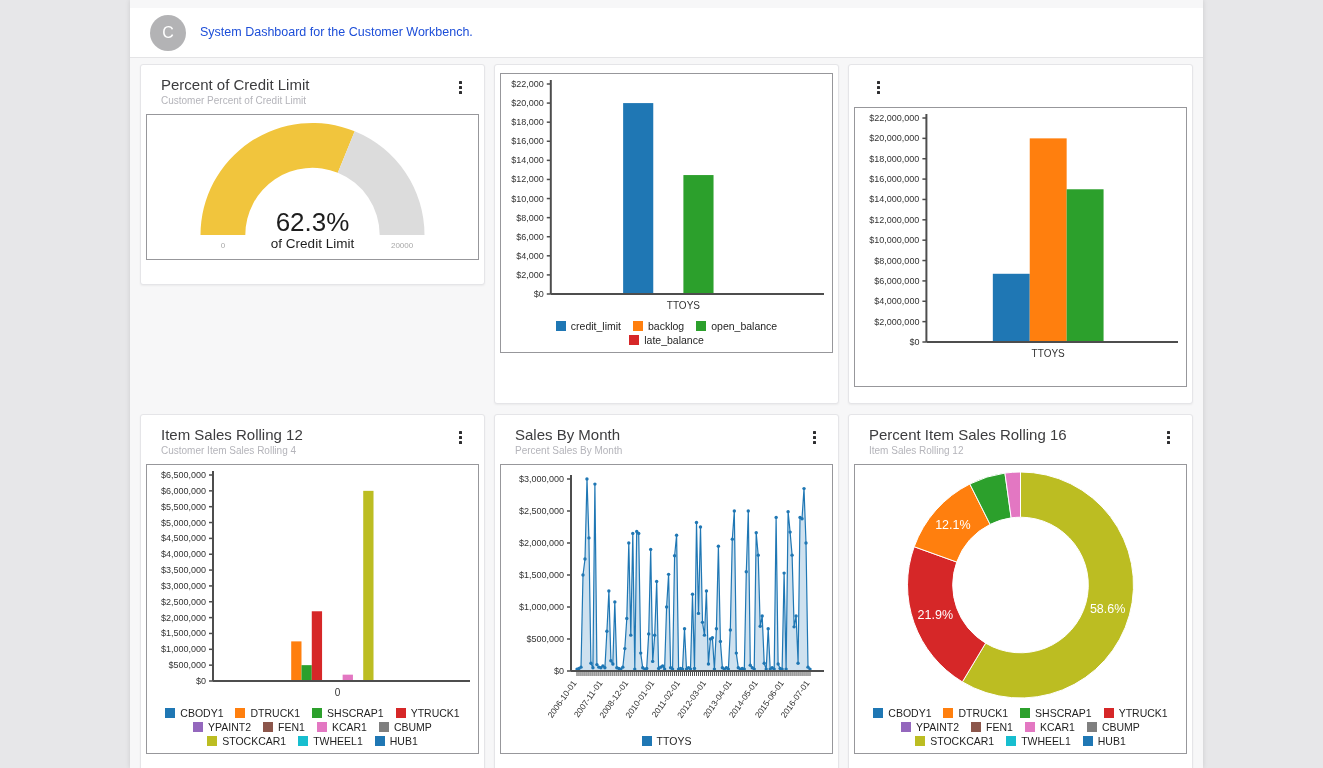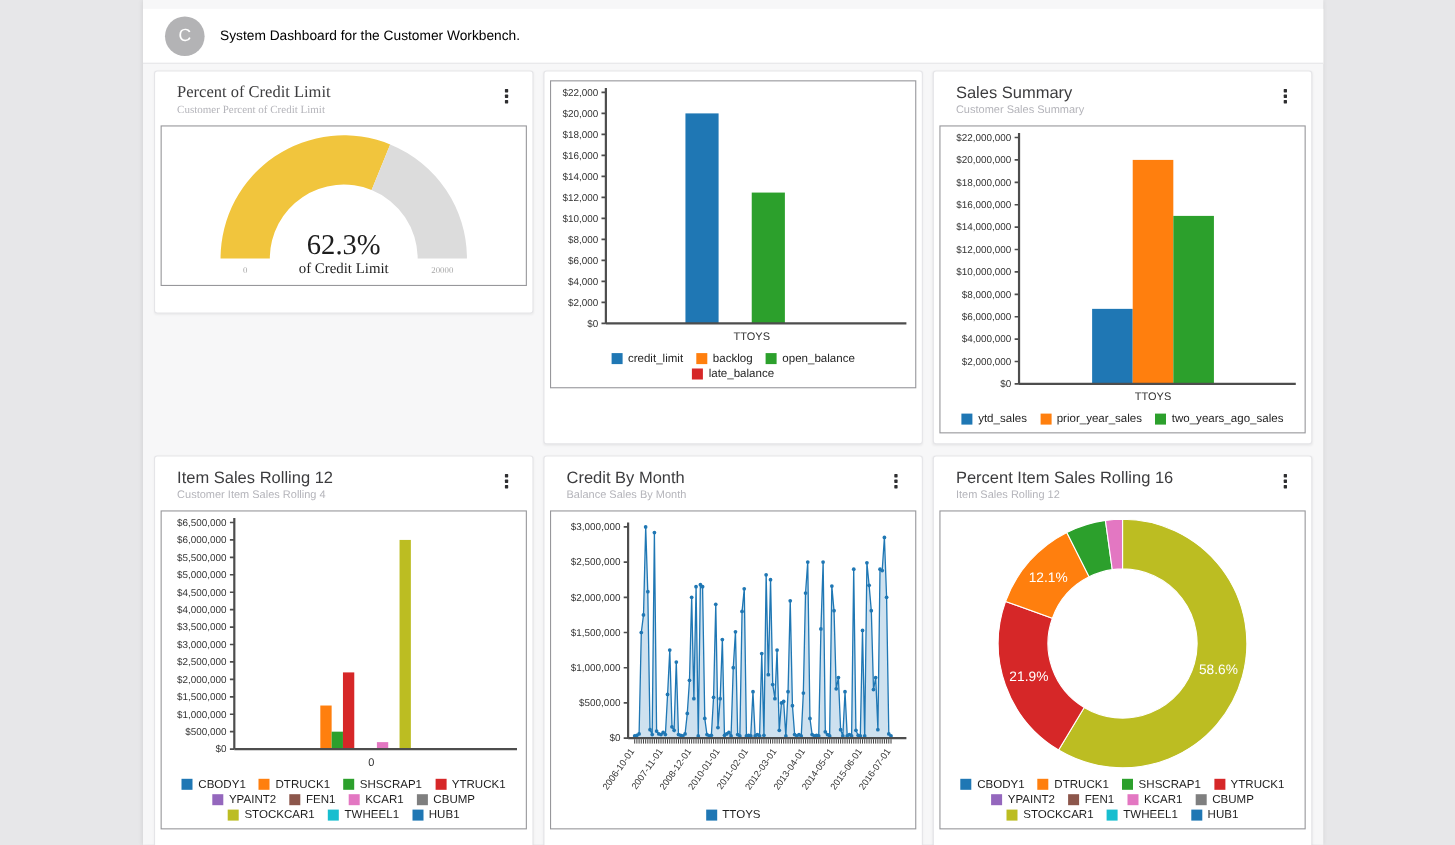--- a/index.html
+++ b/index.html
@@ -1,24 +1,24 @@
 <!DOCTYPE html>
 <html><head>
 <meta charset="utf-8">
 <style>
   html,body{margin:0;padding:0;}
   body{width:1323px;height:768px;overflow:hidden;background:#e7e7e9;font-family:"Liberation Sans",sans-serif;}
   .content{position:absolute;left:130px;top:0;width:1073px;height:768px;background:#f7f7f8;box-shadow:0 0 5px rgba(0,0,0,.12);}
   .app-header{height:49px;margin-top:8px;background:#fff;border-bottom:1px solid #e4e4e6;display:flex;align-items:center;padding:0 20px;gap:14px;}
   .avatar{width:36px;height:36px;border-radius:50%;background:#b3b3b5;color:#fff;display:flex;align-items:center;justify-content:center;font-size:16px;flex:0 0 auto;}
   .hd-title{font-size:14.5px;color:#2d2d2f;font-weight:500;line-height:1.25;}
-  .hd-sub{font-size:12.5px;color:#000000;line-height:1.3;}
+  .hd-sub{font-size:12.5px;color:#1d4ed8;line-height:1.3;}
   .grid{display:grid;grid-template-columns:repeat(3,345px);gap:10px 9px;padding:6px 10px;align-items:start;}
   .card{background:#fff;border:1px solid #e5e5e8;border-radius:3px;box-shadow:0 1px 2px rgba(0,0,0,.05);box-sizing:border-box;}
-  #card0{height:221px;font-family:Liberation Serif, serif;}
+  #card0{height:221px;}
   #card1,#card2{height:340px;}
   #card3,#card4,#card5{height:430px;}
   .card-head{display:flex;justify-content:space-between;align-items:flex-start;padding:11px 14px 0 20px;}
   .c-title{font-size:15px;color:#3c3c3e;margin:0;font-weight:400;}
   .c-sub{font-size:10px;color:#b4b4ba;margin:2px 0 0;}
   .kebab{display:flex;flex-direction:column;gap:2px;padding:5px 8px;cursor:pointer;background:none;border:none;}
   .kebab span{width:3px;height:3px;background:#2e2e30;border-radius:0.5px;}
   .chart-box{margin:8px 5px 5px;border:1px solid #97979b;background:#fff;display:flex;flex-direction:column;overflow:hidden;}
   #card0 .chart-box{height:144px;}
   #card1 .chart-box,#card2 .chart-box{height:278px;}
@@ -114,24 +114,20 @@
             <span class="legend-item">
               <span class="swatch" style="background: rgb(214, 39, 40);"></span>
               <span>late_balance</span>
             </span>
           </div>
         </div>
     </div>
 
     <div class="card" id="card2">
       <div class="card-head">
-        <div>
-          <h3 class="c-title">Sales Summary</h3>
-          <div class="c-sub">Customer Sales Summary</div>
-        </div>
         <button class="kebab">
             <span></span>
             <span></span>
             <span></span>
           </button>
       </div>
       <div class="chart-box">
           <svg width="331" height="258" viewBox="0 0 331 258">
             <line x1="67.4" y1="234" x2="71.4" y2="234" stroke="#4d4d4d" stroke-width="1.5"></line>
             <text x="64.4" y="237" text-anchor="end" font-size="9" fill="#333">$0</text>
@@ -157,34 +153,20 @@
             <text x="64.4" y="33.363636363636374" text-anchor="end" font-size="9" fill="#333">$20,000,000</text>
             <line x1="67.4" y1="10" x2="71.4" y2="10" stroke="#4d4d4d" stroke-width="1.5"></line>
             <text x="64.4" y="13" text-anchor="end" font-size="9" fill="#333">$22,000,000</text>
             <rect x="137.83636363636367" y="165.78181818181818" width="36.90909090909091" height="68.21818181818182" fill="#1f77b4"></rect>
             <rect x="174.74545454545455" y="30.36363636363637" width="36.90909090909091" height="203.63636363636363" fill="#ff7f0e"></rect>
             <rect x="211.65454545454548" y="81.27272727272728" width="36.90909090909091" height="152.72727272727272" fill="#2ca02c"></rect>
             <text x="193.20000000000002" y="249" text-anchor="middle" font-size="10" fill="#333">TTOYS</text>
             <line x1="71.4" y1="6" x2="71.4" y2="234" stroke="#4d4d4d" stroke-width="2"></line>
             <line x1="71.4" y1="234" x2="323" y2="234" stroke="#4d4d4d" stroke-width="2"></line>
           </svg>
-          <div class="legend">
-            <span class="legend-item">
-              <span class="swatch" style="background: rgb(31, 119, 180);"></span>
-              <span>ytd_sales</span>
-            </span>
-            <span class="legend-item">
-              <span class="swatch" style="background: rgb(255, 127, 14);"></span>
-              <span>prior_year_sales</span>
-            </span>
-            <span class="legend-item">
-              <span class="swatch" style="background: rgb(44, 160, 44);"></span>
-              <span>two_years_ago_sales</span>
-            </span>
-          </div>
         </div>
     </div>
 
     <div class="card" id="card3">
       <div class="card-head">
         <div>
           <h3 class="c-title">Item Sales Rolling 12</h3>
           <div class="c-sub">Customer Item Sales Rolling 4</div>
         </div>
         <button class="kebab">
@@ -277,22 +259,22 @@
               <span class="swatch" style="background: rgb(31, 119, 180);"></span>
               <span>HUB1</span>
             </span>
           </div>
         </div>
     </div>
 
     <div class="card" id="card4">
       <div class="card-head">
         <div>
-          <h3 class="c-title">Credit By Month</h3>
-          <div class="c-sub">Balance Sales By Month</div>
+          <h3 class="c-title">Sales By Month</h3>
+          <div class="c-sub">Percent Sales By Month</div>
         </div>
         <button class="kebab">
             <span></span>
             <span></span>
             <span></span>
           </button>
       </div>
       <div class="chart-box">
           <svg width="331" height="268" viewBox="0 0 331 268">
             <line x1="66" y1="206" x2="70" y2="206" stroke="#4d4d4d" stroke-width="1.5"></line>

